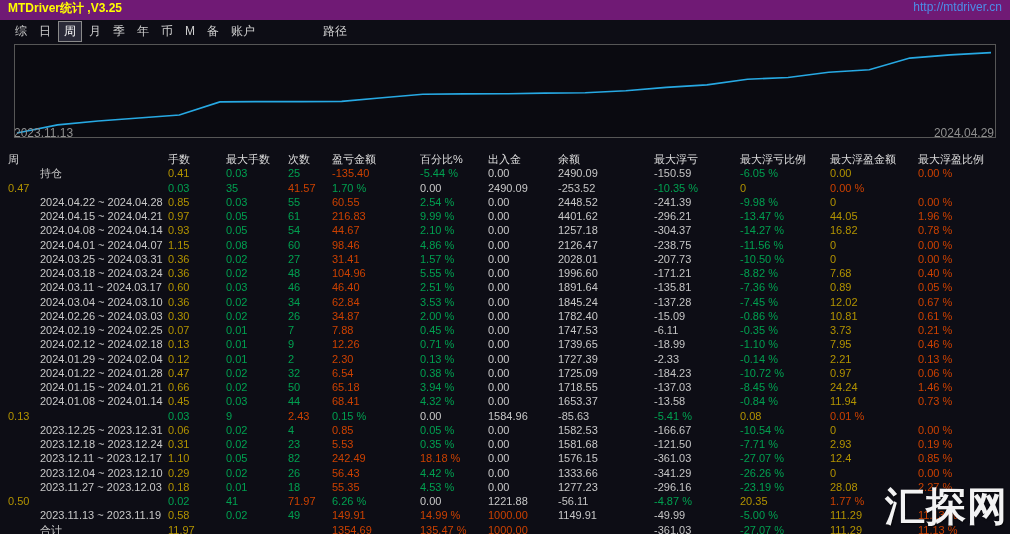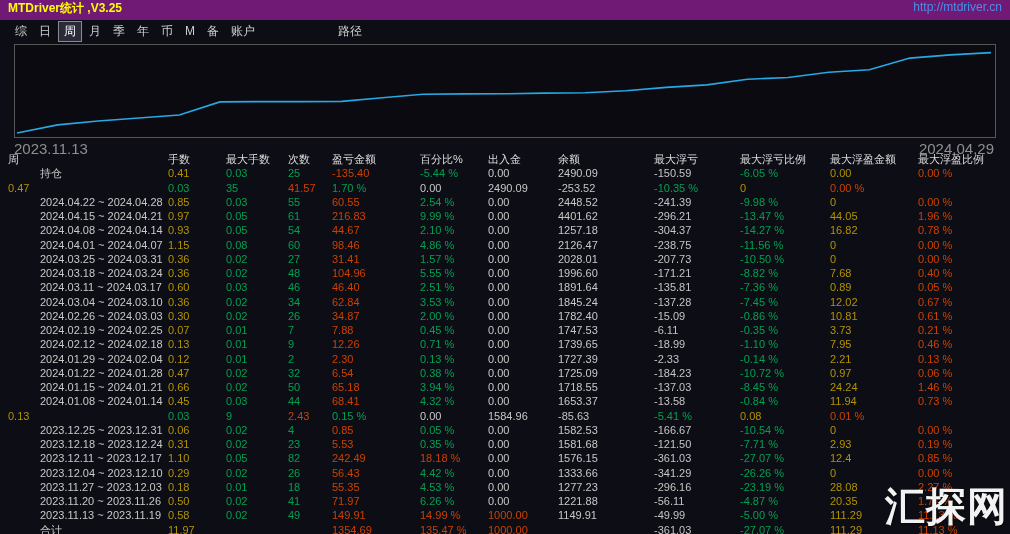--- a/index.html
+++ b/index.html
@@ -19,27 +19,27 @@
   .app-title { color:var(--title_yellow,#ffff00); font-weight:bold; white-space:nowrap; }
   .app-url { color:var(--url_blue,#4d8de8); white-space:nowrap; cursor:pointer; }
   .menubar {
     position:absolute; top:20px; left:0; width:1010px; height:22px;
     display:flex; align-items:center; padding-left:10px;
     font-size:12px; color:#cfcfcf;
   }
   .menu-items { display:flex; align-items:center; gap:2px; }
   .menu-item { padding:1px 5px; white-space:nowrap; }
   .menu-item.active { border:1px solid #8a8a8a; background:#2a2a38; color:#ffffff; }
-  .menu-path { margin-left:73px; padding:1px 5px;text-align:right; }
+  .menu-path { margin-left:58px; padding:1px 5px;text-align:right; }
   .chart-box {
     position:absolute; top:44px; left:14px; width:982px; height:94px;
     border:1px solid #565656; background:#0a0a10;
   }
   .chart-box svg { width:100%; height:100%; display:block; }
-  .chart-label { position:absolute; top:140px; font-size:15px; color:#8f8f8f; }
+  .chart-label { position:absolute; top:126px; font-size:12px; color:#8f8f8f; }
   .chart-label.left { left:14px; }
   .chart-label.right { right:16px; }
   .stats-table { position:absolute; top:152px; left:0; width:1010px; font-size:11px; }
   .tr {
     display:grid;
     grid-template-columns:160px 58px 62px 44px 88px 68px 70px 96px 86px 90px 88px 1fr;
     height:14.25px; line-height:14.25px; align-items:center;
     padding-left:8px;
   }
   .td { white-space:nowrap; overflow:visible; }
@@ -420,21 +420,20 @@
         <div class="td c-red">55.35</div>
         <div class="td c-green">4.53 %</div>
         <div class="td c-white">0.00</div>
         <div class="td c-white">1277.23</div>
         <div class="td c-gray">-296.16</div>
         <div class="td c-green">-23.19 %</div>
         <div class="td c-yellow">28.08</div>
         <div class="td c-red">2.27 %</div>
       </div>
       <div class="tr">
-        <div class="td c-period">2023.11.20 ~ 2023.11.26</div>
         <div class="td c-yellow">0.50</div>
         <div class="td c-green">0.02</div>
         <div class="td c-green">41</div>
         <div class="td c-red">71.97</div>
         <div class="td c-green">6.26 %</div>
         <div class="td c-white">0.00</div>
         <div class="td c-white">1221.88</div>
         <div class="td c-gray">-56.11</div>
         <div class="td c-green">-4.87 %</div>
         <div class="td c-yellow">20.35</div>

